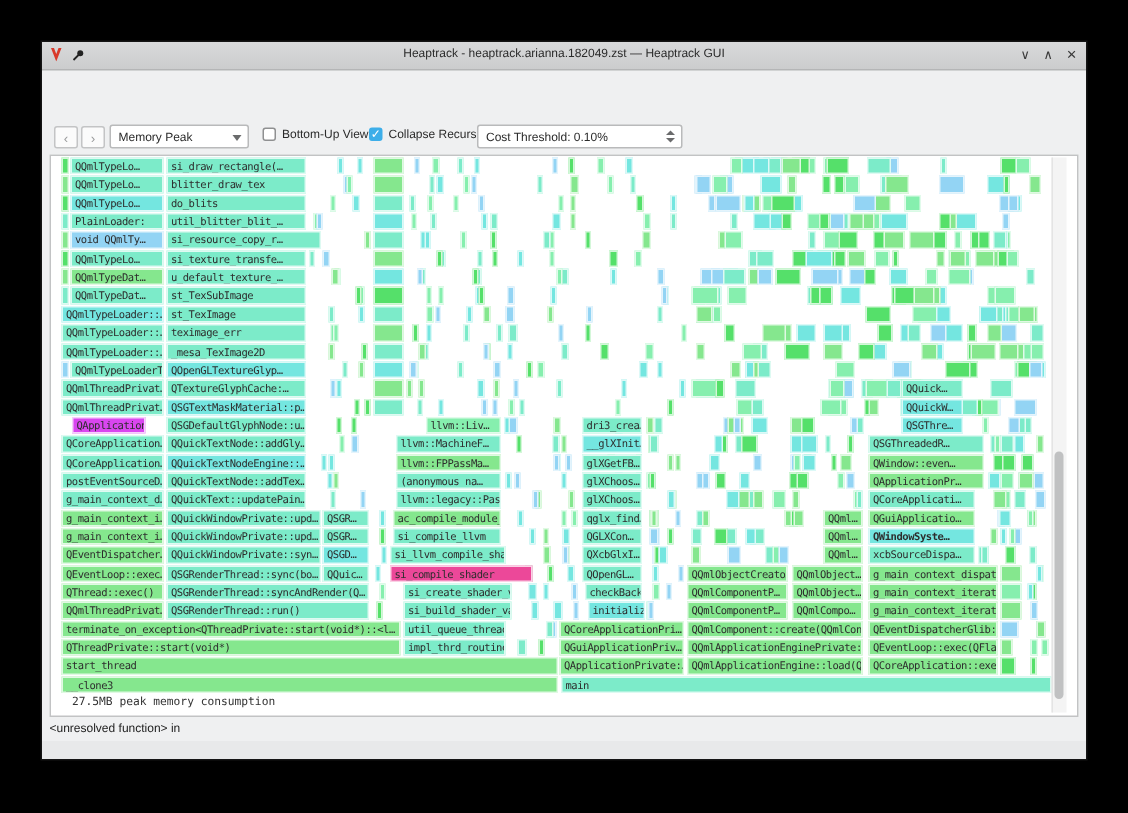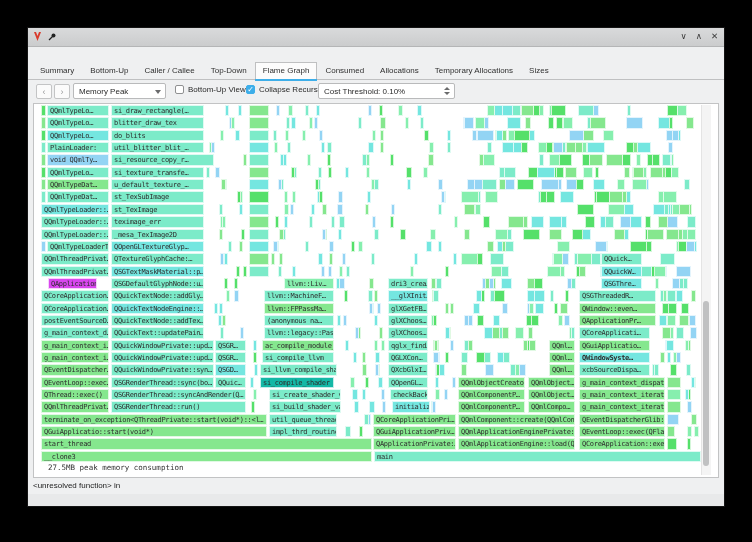--- a/index.html
+++ b/index.html
@@ -71,39 +71,29 @@
     <div class="titlebar">
       <span class="tb-icons">
         <svg width="9" height="9" viewBox="0 0 9 9">
             <path d="M1,0 L3,0 L4.5,4 L6,0 L8,0 L4.5,9 Z" fill="#d93a2b"></path>
           </svg>
         <svg width="8" height="8" viewBox="0 0 8 8">
             <circle cx="5.5" cy="2.5" r="2" fill="#222"></circle>
             <path d="M4.5,3.5 L1,7" stroke="#222" stroke-width="1.2"></path>
           </svg>
       </span>
+      <span class="title">Heaptrack - heaptrack.arianna.182049.zst — Heaptrack GUI</span>
       <span class="winbtns" id="winbtns">
           <span>∨</span>
           <span>∧</span>
           <span>✕</span>
         </span>
     </div>
 
 
-    <div class="tabbar" id="tabbar">
-        <span class="tab">Summary</span>
-        <span class="tab">Bottom-Up</span>
-        <span class="tab">Caller / Callee</span>
-        <span class="tab">Top-Down</span>
-        <span class="tab active">Flame Graph</span>
-        <span class="tab">Consumed</span>
-        <span class="tab">Allocations</span>
-        <span class="tab">Temporary Allocations</span>
-        <span class="tab">Sizes</span>
-      </div>
 
     <div class="toolbar">
       <button class="navbtn" style="left:8px">‹</button>
       <button class="navbtn" style="left:26px">›</button>
       <div class="combo">
         <span>Memory Peak</span>
         <span class="combo-arrow"></span>
       </div>
       <label class="cb" style="left:147px">
         <span class="box" id="cb-bottomup"></span>
@@ -774,21 +764,21 @@
           <div class="fbox" style="left: 7px; top: 260.35px; width: 68px; background: rgb(133, 231, 142);">QEventDispatcher…</div>
           <div class="fbox" style="left: 77px; top: 260.35px; width: 103px; background: rgb(124, 235, 201);">QQuickWindowPrivate::syn…</div>
           <div class="fbox" style="left: 181px; top: 260.35px; width: 31px; background: rgb(116, 230, 224);">QSGD…</div>
           <div class="fbox" style="left: 226px; top: 260.35px; width: 77px; background: rgb(124, 235, 201);">si_llvm_compile_shad…</div>
           <div class="fbox" style="left: 354px; top: 260.35px; width: 40px; background: rgb(124, 235, 201);">QXcbGlxI…</div>
           <div class="fbox" style="left: 515px; top: 260.35px; width: 26px; background: rgb(133, 231, 142);">QQml…</div>
           <div class="fbox" style="left: 545px; top: 260.35px; width: 71px; background: rgb(124, 235, 201);">xcbSourceDispa…</div>
           <div class="fbox" style="left: 7px; top: 272.7px; width: 68px; background: rgb(133, 231, 142);">QEventLoop::exec…</div>
           <div class="fbox" style="left: 77px; top: 272.7px; width: 103px; background: rgb(124, 235, 201);">QSGRenderThread::sync(bo…</div>
           <div class="fbox" style="left: 181px; top: 272.7px; width: 31px; background: rgb(124, 235, 201);">QQuic…</div>
-          <div class="fbox" style="left: 226px; top: 272.7px; width: 74px; background: #14b8a6;">si_compile_shader</div>
+          <div class="fbox" style="left: 226px; top: 272.7px; width: 95px; background: #ec4899;">si_compile_shader</div>
           <div class="fbox" style="left: 354px; top: 272.7px; width: 40px; background: rgb(124, 235, 201);">QOpenGL…</div>
           <div class="fbox" style="left: 424px; top: 272.7px; width: 67px; background: rgb(133, 231, 142);">QQmlObjectCreato…</div>
           <div class="fbox" style="left: 494px; top: 272.7px; width: 47px; background: rgb(133, 231, 142);">QQmlObject…</div>
           <div class="fbox" style="left: 545px; top: 272.7px; width: 86px; background: rgb(133, 231, 142);">g_main_context_dispat…</div>
           <div class="fbox" style="left: 633px; top: 272.7px; width: 14px; background: rgb(133, 231, 142);"></div>
           <div class="fbox" style="left: 7px; top: 285.05px; width: 68px; background: rgb(133, 231, 142);">QThread::exec()</div>
           <div class="fbox" style="left: 77px; top: 285.05px; width: 135px; background: rgb(124, 235, 201);">QSGRenderThread::syncAndRender(Q…</div>
           <div class="fbox" style="left: 235px; top: 285.05px; width: 72px; background: rgb(124, 235, 201);">si_create_shader_var…</div>
           <div class="fbox" style="left: 356px; top: 285.05px; width: 38px; background: rgb(124, 235, 201);">checkBack…</div>
           <div class="fbox" style="left: 424px; top: 285.05px; width: 67px; background: rgb(133, 231, 142);">QQmlComponentP…</div>
@@ -802,21 +792,21 @@
           <div class="fbox" style="left: 424px; top: 297.4px; width: 67px; background: rgb(133, 231, 142);">QQmlComponentP…</div>
           <div class="fbox" style="left: 494px; top: 297.4px; width: 47px; background: rgb(133, 231, 142);">QQmlCompo…</div>
           <div class="fbox" style="left: 545px; top: 297.4px; width: 86px; background: rgb(133, 231, 142);">g_main_context_iterat…</div>
           <div class="fbox" style="left: 633px; top: 297.4px; width: 14px; background: rgb(133, 231, 142);"></div>
           <div class="fbox" style="left: 7px; top: 309.75px; width: 226px; background: rgb(133, 231, 142);">terminate_on_exception&lt;QThreadPrivate::start(void*)::&lt;l…</div>
           <div class="fbox" style="left: 235px; top: 309.75px; width: 68px; background: rgb(124, 235, 201);">util_queue_thread_func</div>
           <div class="fbox" style="left: 339px; top: 309.75px; width: 83px; background: rgb(133, 231, 142);">QCoreApplicationPri…</div>
           <div class="fbox" style="left: 424px; top: 309.75px; width: 117px; background: rgb(133, 231, 142);">QQmlComponent::create(QQmlCon…</div>
           <div class="fbox" style="left: 545px; top: 309.75px; width: 86px; background: rgb(133, 231, 142);">QEventDispatcherGlib:…</div>
           <div class="fbox" style="left: 633px; top: 309.75px; width: 12px; background: rgb(147, 212, 244);"></div>
-          <div class="fbox" style="left: 7px; top: 322.1px; width: 226px; background: rgb(133, 231, 142);">QGuiApplicatio::start(void*)</div>
+          <div class="fbox" style="left: 7px; top: 322.1px; width: 226px; background: rgb(133, 231, 142);">QThreadPrivate::start(void*)</div>
           <div class="fbox" style="left: 235px; top: 322.1px; width: 68px; background: rgb(124, 235, 201);">impl_thrd_routine</div>
           <div class="fbox" style="left: 339px; top: 322.1px; width: 83px; background: rgb(133, 231, 142);">QGuiApplicationPriv…</div>
           <div class="fbox" style="left: 424px; top: 322.1px; width: 117px; background: rgb(133, 231, 142);">QQmlApplicationEnginePrivate::…</div>
           <div class="fbox" style="left: 545px; top: 322.1px; width: 86px; background: rgb(133, 231, 142);">QEventLoop::exec(QFla…</div>
           <div class="fbox" style="left: 633px; top: 322.1px; width: 8px; background: rgb(133, 231, 142);"></div>
           <div class="fbox" style="left: 7px; top: 334.45px; width: 331px; background: rgb(133, 231, 142);">start_thread</div>
           <div class="fbox" style="left: 339px; top: 334.45px; width: 83px; background: rgb(133, 231, 142);">QApplicationPrivate:…</div>
           <div class="fbox" style="left: 424px; top: 334.45px; width: 117px; background: rgb(133, 231, 142);">QQmlApplicationEngine::load(QU…</div>
           <div class="fbox" style="left: 545px; top: 334.45px; width: 86px; background: rgb(133, 231, 142);">QCoreApplication::exe…</div>
           <div class="fbox" style="left: 633px; top: 334.45px; width: 10px; background: rgb(85, 224, 106);"></div>

